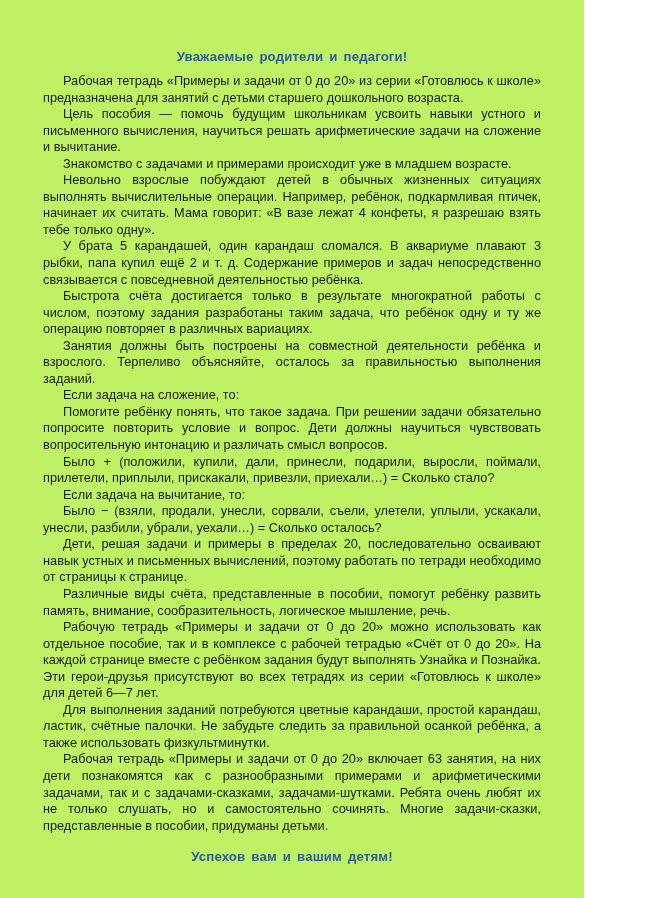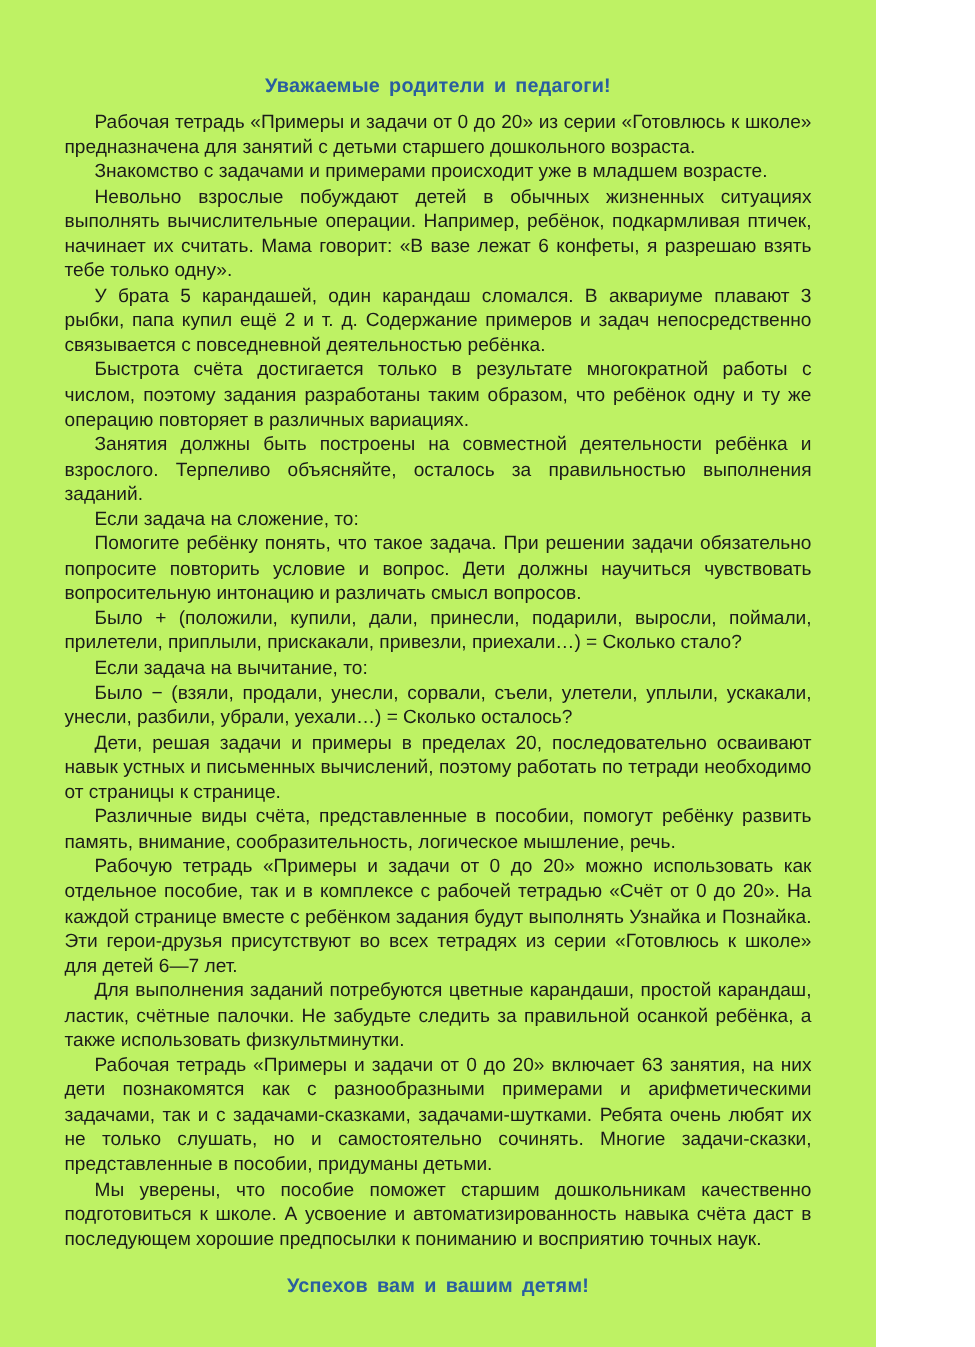--- a/index.html
+++ b/index.html
@@ -70,33 +70,33 @@
 </style>
 </head>
 <body>
 
 <div class="page">
 
   <div class="heading heading-top">Уважаемые родители и педагоги!</div>
 
   <div class="body-block">
     <p class="para">Рабочая тетрадь «Примеры и задачи от 0 до 20» из серии «Готовлюсь к школе» предназначена для занятий с детьми старшего дошкольного возраста.</p>
+    <p class="para">Цель пособия — помочь будущим школьникам усвоить навыки устного и письменного вычисления, научиться решать арифметические задачи на сложение и вычитание.</p>
     <p class="para">Знакомство с задачами и примерами происходит уже в младшем возрасте.</p>
-    <p class="para">Невольно взрослые побуждают детей в обычных жизненных ситуациях выполнять вычислительные операции. Например, ребёнок, подкармливая птичек, начинает их считать. Мама говорит: «В вазе лежат 6 конфеты, я разрешаю взять тебе только одну».</p>
+    <p class="para">Невольно взрослые побуждают детей в обычных жизненных ситуациях выполнять вычислительные операции. Например, ребёнок, подкармливая птичек, начинает их считать. Мама говорит: «В вазе лежат 4 конфеты, я разрешаю взять тебе только одну».</p>
     <p class="para">У брата 5 карандашей, один карандаш сломался. В аквариуме плавают 3 рыбки, папа купил ещё 2 и т. д. Содержание примеров и задач непосредственно связывается с повседневной деятельностью ребёнка.</p>
-    <p class="para">Быстрота счёта достигается только в результате многократной работы с числом, поэтому задания разработаны таким образом, что ребёнок одну и ту же операцию повторяет в различных вариациях.</p>
+    <p class="para">Быстрота счёта достигается только в результате многократной работы с числом, поэтому задания разработаны таким задача, что ребёнок одну и ту же операцию повторяет в различных вариациях.</p>
     <p class="para">Занятия должны быть построены на совместной деятельности ребёнка и взрослого. Терпеливо объясняйте, осталось за правильностью выполнения заданий.</p>
     <p class="para">Если задача на сложение, то:</p>
     <p class="para">Помогите ребёнку понять, что такое задача. При решении задачи обязательно попросите повторить условие и вопрос. Дети должны научиться чувствовать вопросительную интонацию и различать смысл вопросов.</p>
     <p class="para bold-rule">Было + (положили, купили, дали, принесли, подарили, выросли, поймали, прилетели, приплыли, прискакали, привезли, приехали…) = Сколько стало?</p>
     <p class="para">Если задача на вычитание, то:</p>
     <p class="para bold-rule">Было − (взяли, продали, унесли, сорвали, съели, улетели, уплыли, ускакали, унесли, разбили, убрали, уехали…) = Сколько осталось?</p>
     <p class="para">Дети, решая задачи и примеры в пределах 20, последовательно осваивают навык устных и письменных вычислений, поэтому работать по тетради необходимо от страницы к странице.</p>
     <p class="para">Различные виды счёта, представленные в пособии, помогут ребёнку развить память, внимание, сообразительность, логическое мышление, речь.</p>
     <p class="para">Рабочую тетрадь «Примеры и задачи от 0 до 20» можно использовать как отдельное пособие, так и в комплексе с рабочей тетрадью «Счёт от 0 до 20». На каждой странице вместе с ребёнком задания будут выполнять Узнайка и Познайка. Эти герои-друзья присутствуют во всех тетрадях из серии «Готовлюсь к школе» для детей 6—7 лет.</p>
     <p class="para">Для выполнения заданий потребуются цветные карандаши, простой карандаш, ластик, счётные палочки. Не забудьте следить за правильной осанкой ребёнка, а также использовать физкультминутки.</p>
     <p class="para">Рабочая тетрадь «Примеры и задачи от 0 до 20» включает 63 занятия, на них дети познакомятся как с разнообразными примерами и арифметическими задачами, так и с задачами-сказками, задачами-шутками. Ребята очень любят их не только слушать, но и самостоятельно сочинять. Многие задачи-сказки, представленные в пособии, придуманы детьми.</p>
-    <p class="para">Мы уверены, что пособие поможет старшим дошкольникам качественно подготовиться к школе. А усвоение и автоматизированность навыка счёта даст в последующем хорошие предпосылки к пониманию и восприятию точных наук.</p>
   </div>
 
   <div class="heading heading-bottom">Успехов вам и вашим детям!</div>
 
 </div>
 
 </body></html>

